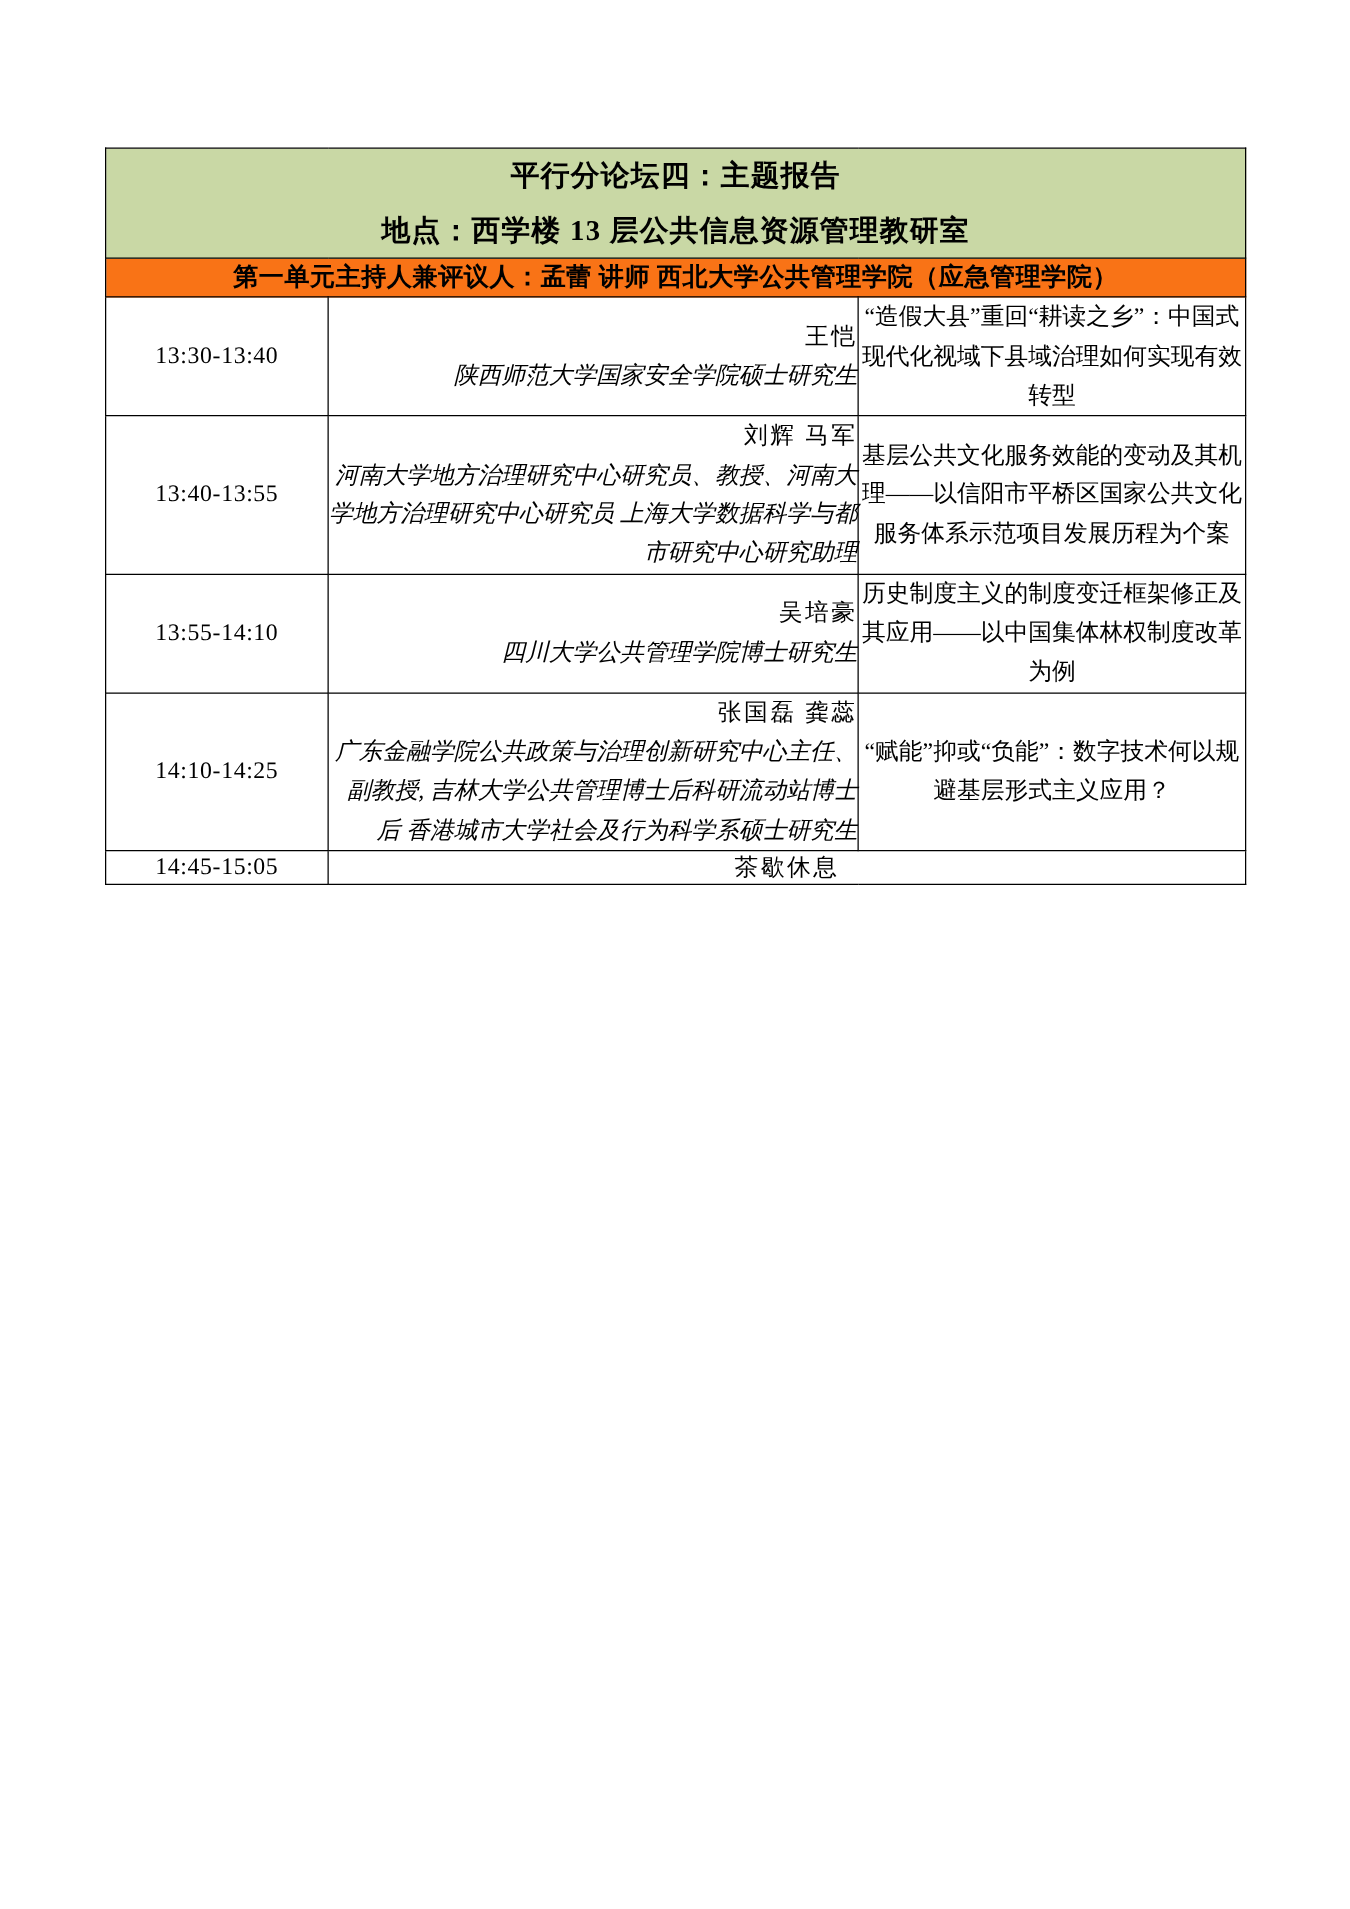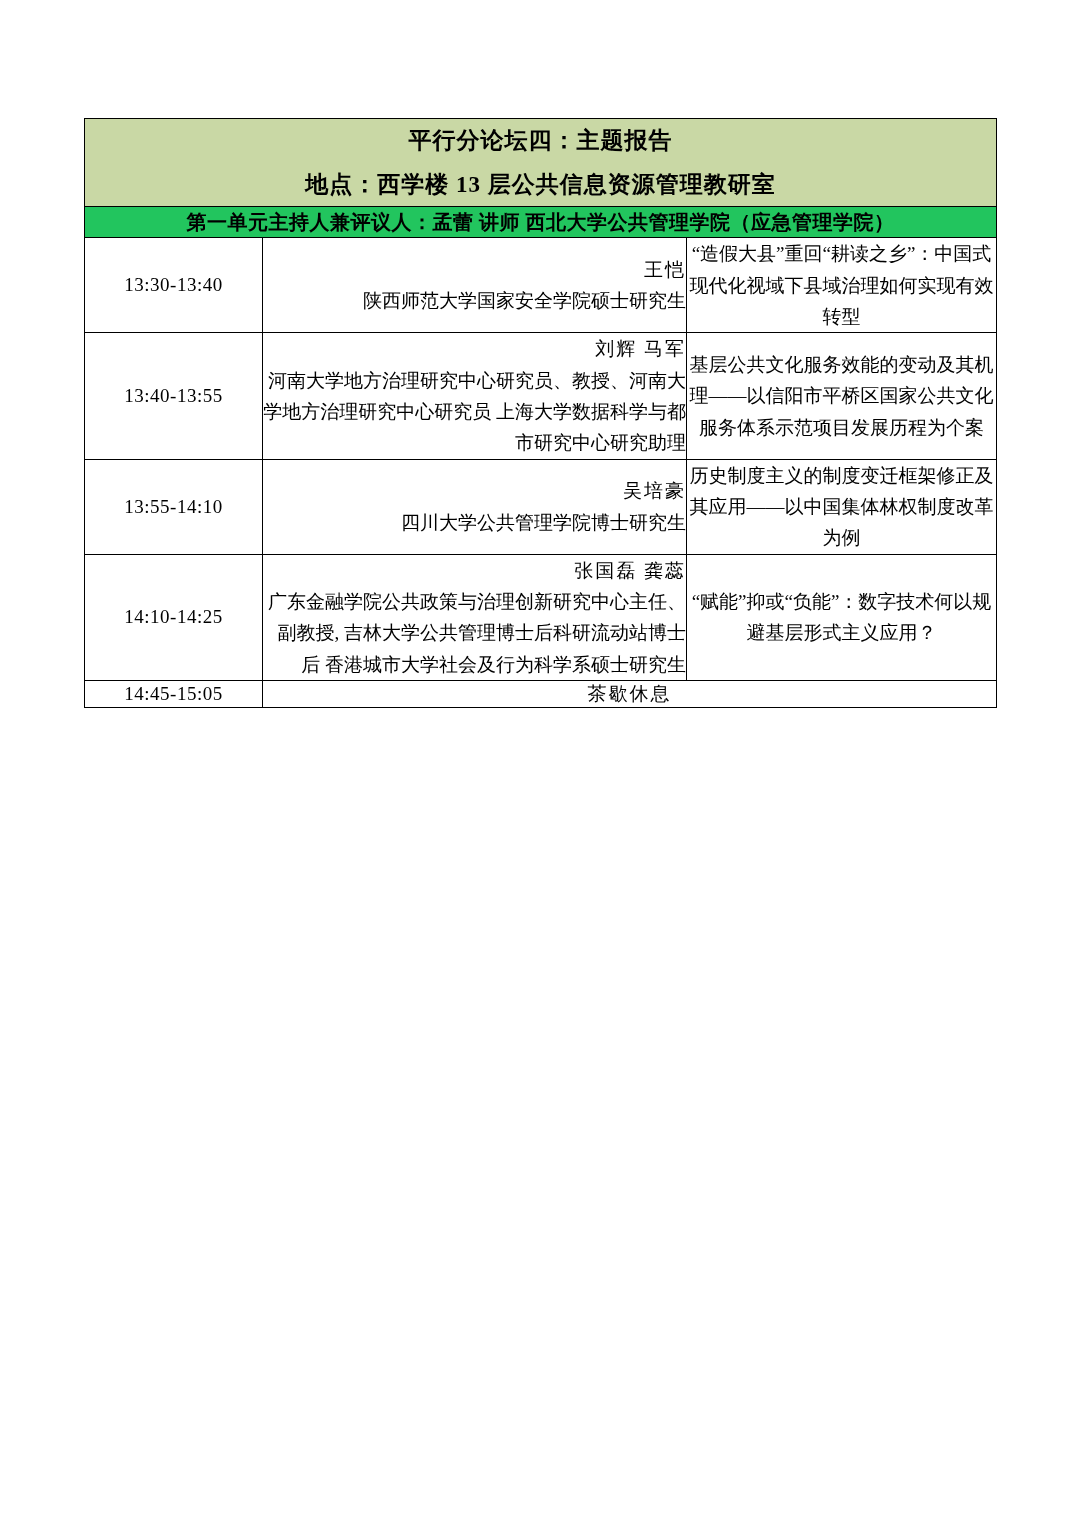--- a/index.html
+++ b/index.html
@@ -39,21 +39,21 @@
     font-weight: bold;
     font-size: 23px;
     letter-spacing: 1px;
     line-height: 1.55;
     padding: 4px 0;
   }
   .hdr-line.second {
     font-size: 23px;
   }
   .chair-cell {
-    background: #22c55e;
+    background: #f97316;
     text-align: center;
     padding: 22px 20px 24px 20px;
   }
   .chair-text {
     font-weight: bold;
     font-size: 20px;
     letter-spacing: 0.5px;
     line-height: 1.5;
   }
   .colhdr {
@@ -82,20 +82,21 @@
     font-size: 19px;
     line-height: 1.65;
     padding: 16px 16px;
   }
   .speaker-name {
     display: block;
     letter-spacing: 2px;
   }
   .speaker-affil {
     display: block;
+    font-style: italic;
   }
   .span-cell {
     text-align: center;
     font-size: 19px;
     padding: 30px 10px;
     letter-spacing: 2px;
   }
   .col-time { width: 178px; }
   .col-speaker { width: 424px; }
   .col-title { width: 310px; }

